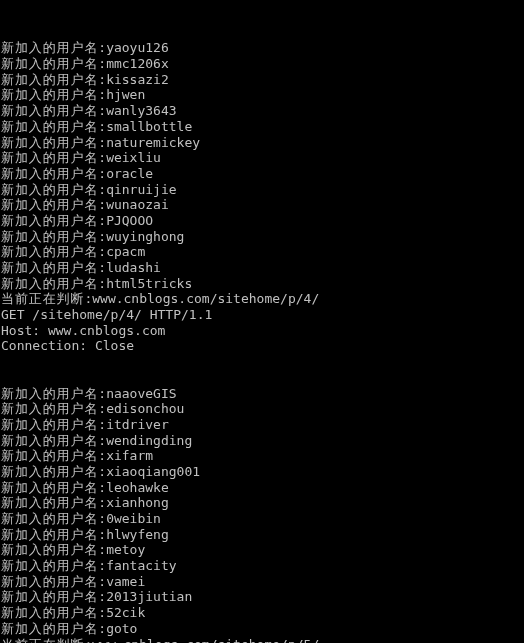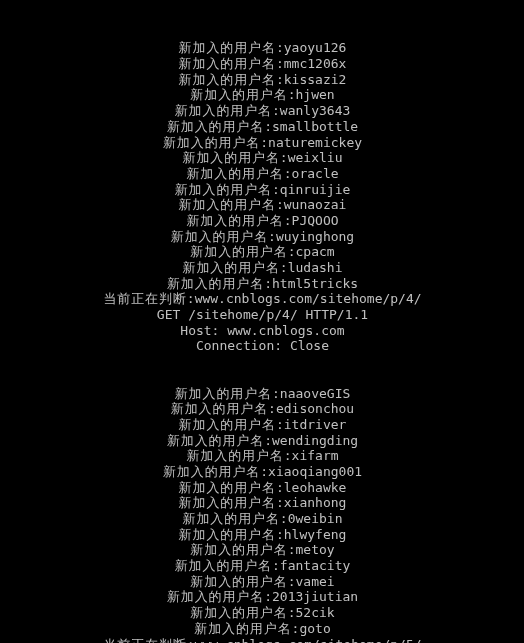--- a/index.html
+++ b/index.html
@@ -20,21 +20,20 @@
     background: #000000;
     color: #c0c0c0;
     font-family: "DejaVu Sans Mono", "Liberation Mono", monospace;
     font-size: 13px;
     line-height: 15.7px;
     letter-spacing: 0px;
     padding: 9px 0 0 1px;
     box-sizing: border-box;
     overflow: hidden;
     white-space: pre;
-    text-align: center;
   }
   .line {
     height: 15.7px;
     white-space: pre;
     font-family: "DejaVu Sans Mono", "Liberation Mono", monospace;
   }
   .line.blank {
     height: 15.7px;
   }
   .prefix {

